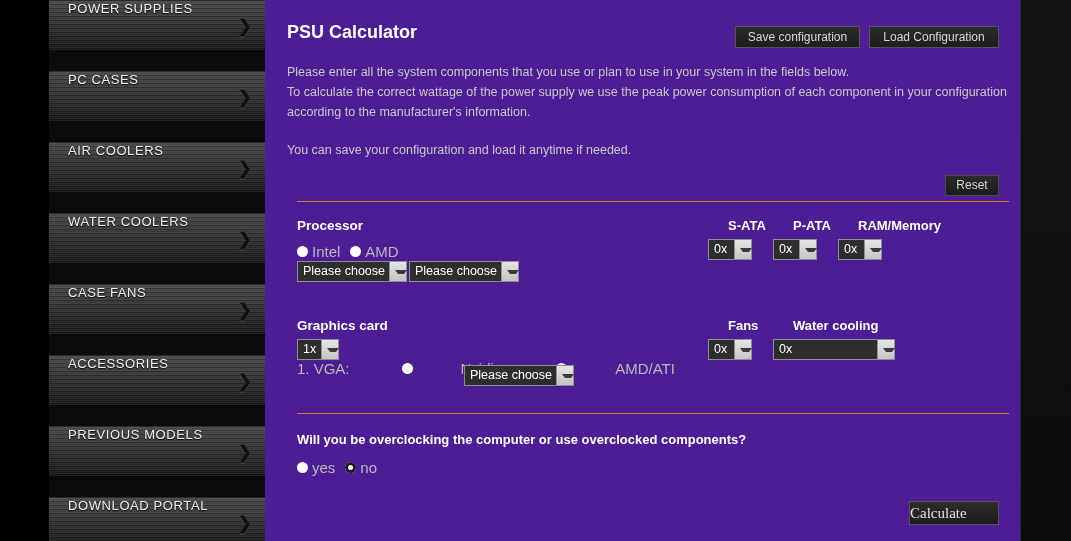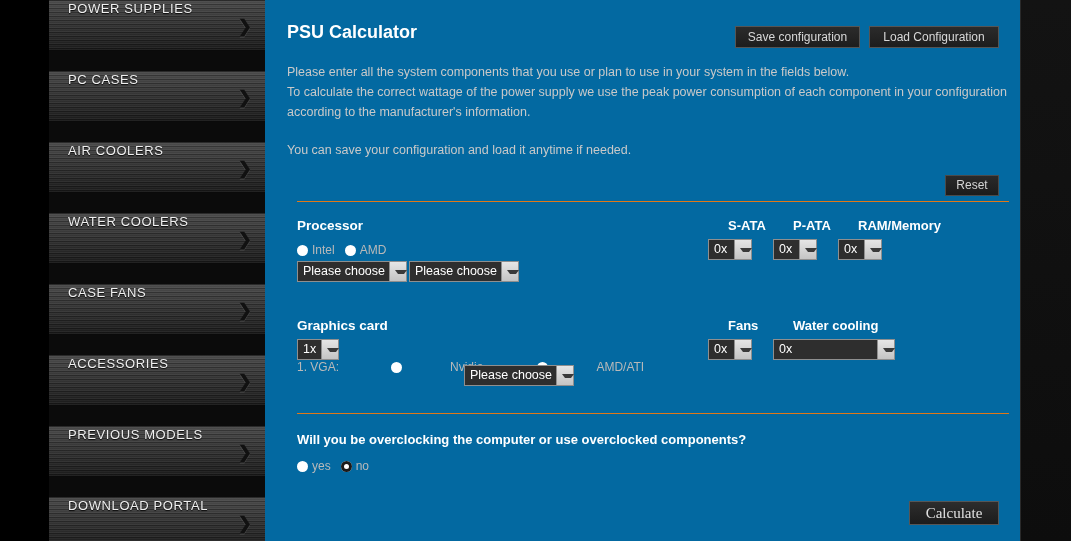--- a/index.html
+++ b/index.html
@@ -55,21 +55,21 @@
     color: #111;
     text-shadow: 0 1px 0 rgba(255,255,255,0.14);
     line-height: 1;
   }
 
   
   #main {
     position: absolute;
     left: 265px; top: 0;
     width: 756px; height: 541px;
-    background: #0369a1;
+    background: #4c1d95;
     border-right: 1px solid #2a2a2a;
   }
   #rightpanel {
     position: absolute;
     left: 1021px; top: 0;
     width: 50px; height: 541px;
     background: linear-gradient(to bottom, #131313, #0d0d0d);
   }
   #page-title {
     position: absolute;
@@ -148,21 +148,21 @@
     background: #ffffff;
     margin-right: 4px;
     flex: 0 0 auto;
   }
   .rdo.checked {
     background: #ffffff;
     box-shadow: inset 0 0 0 3px #1b1b1b;
   }
   .rdo-text {
     color: #b9b9b9;
-    font-size: 12px;
+    font-size: 15px;
     margin-right: 10px;
   }
 
   
   .sel {
     position: absolute;
     height: 21px;
     display: flex;
     align-items: stretch;
     border: 1px solid #8f8f8f;
@@ -203,21 +203,21 @@
   }
   #calc-btn {
     position: absolute;
     left: 644px; top: 501px;
     width: 90px; height: 24px;
     background: linear-gradient(to bottom, #2d2d2d, #1c1c1c);
     border: 1px solid #565656;
     color: #e2e2e2;
     font-size: 15px;
     line-height: 22px;
-    text-align: center;
+    text-align: left;
     font-family: "Liberation Serif", serif;
   }
 </style>
 </head>
 <body>
 
 <div id="page">
 
   <div id="sidebar">
 

